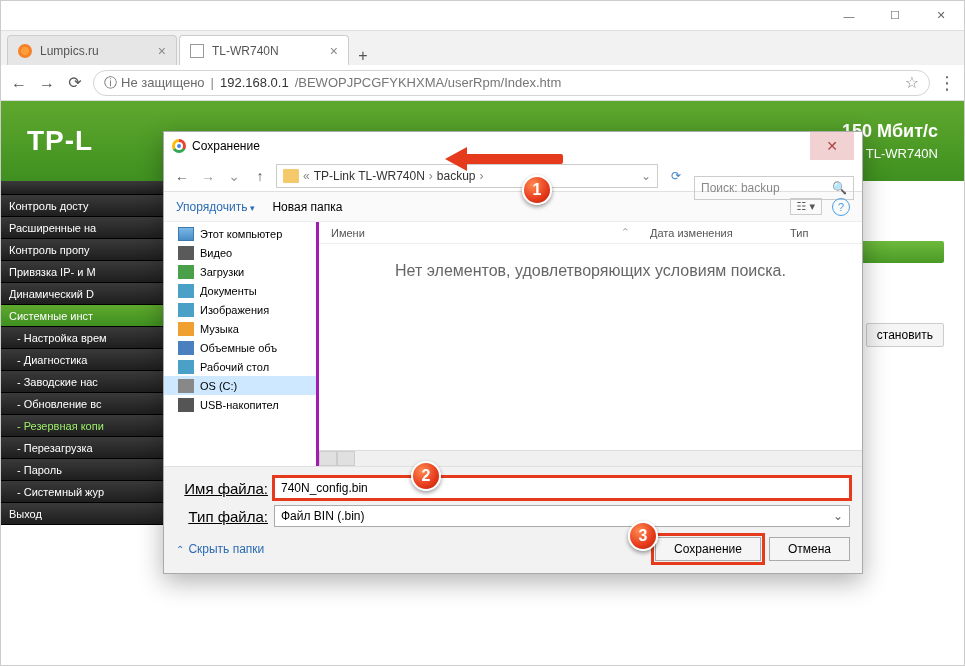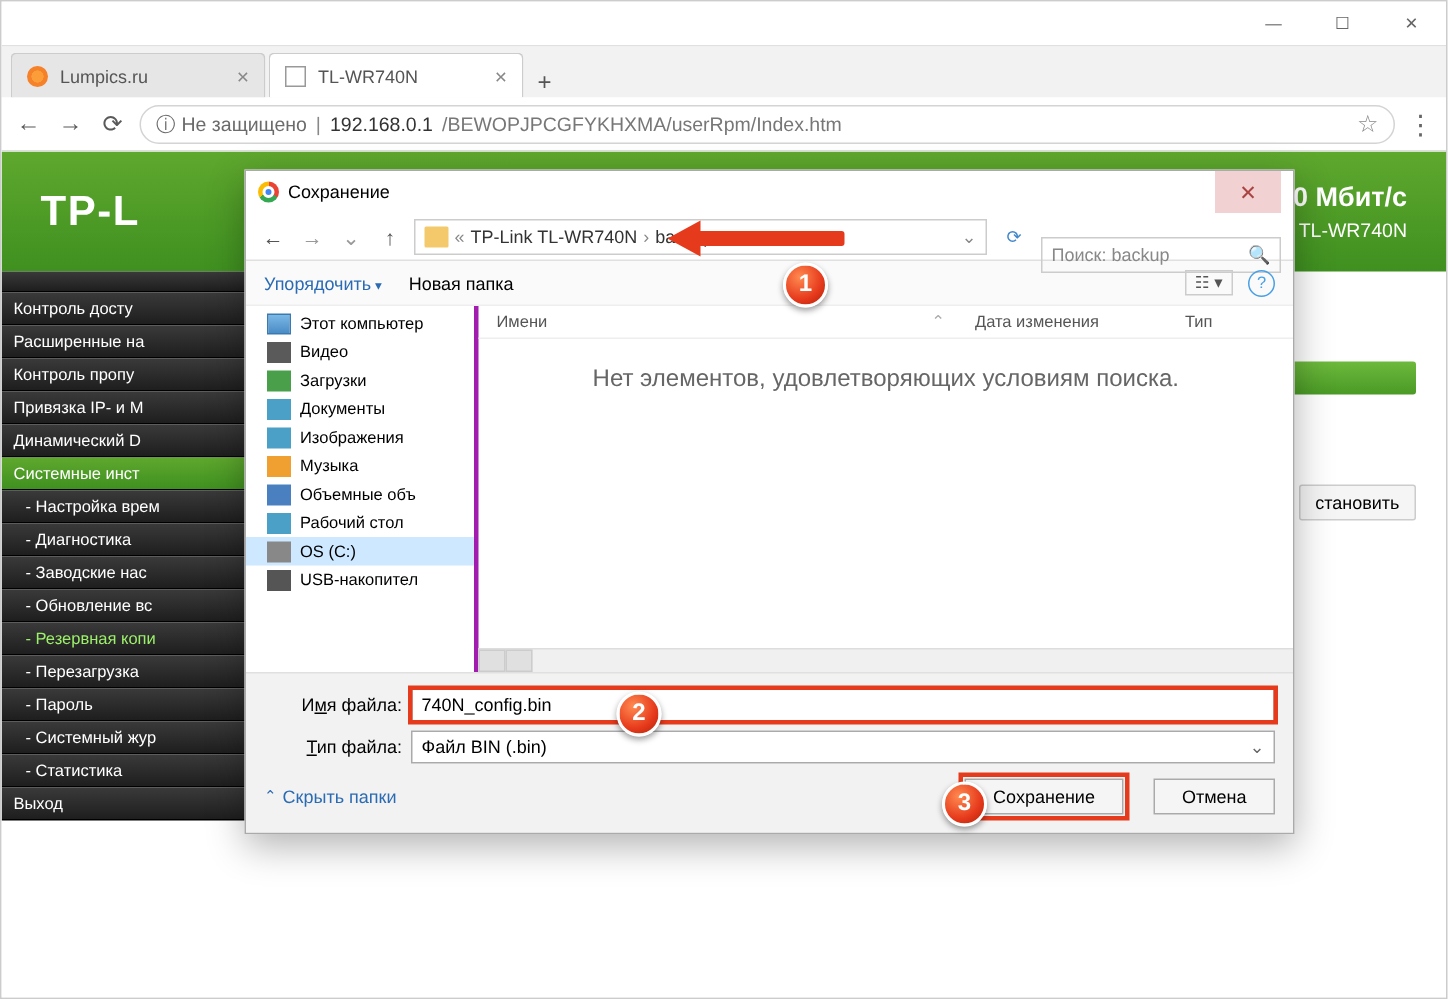--- a/index.html
+++ b/index.html
@@ -34,21 +34,21 @@
 .side { width: 170px; }
 .side-item { height: 22px; background: linear-gradient(#3a3a3a,#1e1e1e); color: #fff; font-size: 11px; padding: 0 8px; display: flex; align-items: center; border-bottom: 1px solid #000; white-space: nowrap; overflow: hidden; }
 .side-item.active { background: linear-gradient(#5fa82e,#3f9020); }
 .side-item.sub { padding-left: 16px; }
 .side-item.sub.sel { color: #9cf06a; text-align: right; }
 .main-area { flex: 1; padding: 20px; }
 .green-bar { height: 22px; background: linear-gradient(#6db93c,#4a9a26); border-radius: 2px; }
 .restore-btn { float: right; margin-top: 60px; padding: 4px 10px; border: 1px solid #ccc; background: #f5f5f5; font-size: 12px; border-radius: 2px; }
 
 
-.save-dialog { position: absolute; left: 162px; top: 112px; width: 700px; background: #fff; border: 1px solid #aaa; box-shadow: 0 8px 24px rgba(0,0,0,.3); font-size: 12px; }
+.save-dialog { position: absolute; left: 162px; top: 130px; width: 700px; background: #fff; border: 1px solid #aaa; box-shadow: 0 8px 24px rgba(0,0,0,.3); font-size: 12px; }
 .dlg-title { height: 28px; display: flex; align-items: center; padding: 0 8px; background: #fff; }
 .dlg-title .chrome-ico { width: 14px; height: 14px; background: conic-gradient(#ea4335 0 120deg,#34a853 120deg 240deg,#fbbc05 240deg 360deg); border-radius: 50%; margin-right: 6px; position: relative; }
 .dlg-title .chrome-ico::after { content:''; position:absolute; inset:3px; background:#4285f4; border-radius:50%; border:2px solid #fff; }
 .dlg-close { margin-left: auto; width: 44px; height: 28px; background: #f1d1d1; display: flex; align-items: center; justify-content: center; color: #a44; font-size: 14px; }
 .dlg-nav { height: 32px; display: flex; align-items: center; padding: 0 8px; gap: 6px; border-bottom: 1px solid #e0e0e0; }
 .nav-arr { color: #999; font-size: 14px; width: 20px; text-align: center; }
 .nav-arr.en { color: #555; }
 .crumb { flex: 1; height: 24px; border: 1px solid #ccc; display: flex; align-items: center; padding: 0 6px; gap: 4px; font-size: 12px; color: #333; }
 .crumb .fold { width: 16px; height: 14px; background: #f3c96b; border-radius: 1px; }
 .crumb .sep { color: #888; }
@@ -79,27 +79,27 @@
 .file-pane { flex: 1; display: flex; flex-direction: column; }
 .col-headers { height: 22px; display: flex; align-items: center; padding: 0 12px; font-size: 11px; color: #555; border-bottom: 1px solid #eee; }
 .col-name { flex: 1; }
 .col-date { width: 140px; }
 .col-type { width: 60px; }
 .empty-msg { flex: 1; display: flex; align-items: flex-start; justify-content: center; padding-top: 18px; color: #666; font-size: 16px; }
 .scroll-h { height: 16px; background: #f0f0f0; border-top: 1px solid #ddd; display:flex; }
 .scroll-h::before, .scroll-h::after { content:''; width:16px; background:#e0e0e0; border:1px solid #ccc; }
 .dlg-bottom { background: #f2f2f2; padding: 10px 12px 12px; border-top: 1px solid #e0e0e0; }
 .field-row { display: flex; align-items: center; margin-bottom: 6px; gap: 6px; }
-.field-label { width: 92px; text-align: right; font-size: 12px; }
+.field-label { width: 92px; text-align: right; font-size: 15px; text-decoration: underline; }
 .field-label .u { text-decoration: underline; }
 .field-input { flex: 1; height: 22px; border: 1px solid #888; padding: 0 6px; font-size: 12px; background: #fff; }
 .field-input.hl { outline: 3px solid #e63a1c; outline-offset: -1px; }
 .field-select { flex: 1; height: 22px; border: 1px solid #aaa; padding: 0 6px; font-size: 12px; background: #fff; display: flex; align-items: center; }
 .field-select::after { content: "⌄"; margin-left: auto; color: #666; }
-.dlg-actions { display: flex; align-items: center; margin-top: 10px; gap: 12px; }
+.dlg-actions { display: flex; align-items: center; margin-top: 10px; }
 .hide-folders { color: #2b6bb3; font-size: 12px; display: flex; align-items: center; gap: 4px; }
 .hide-folders::before { content: "⌃"; font-size: 10px; }
 .spacer { flex: 1; }
 .dlg-btn { padding: 4px 18px; border: 1px solid #aaa; background: #f5f5f5; font-size: 12px; margin-left: 8px; }
 .dlg-btn.primary { outline: 3px solid #e63a1c; outline-offset: 1px; }
 
 
 .marker { position: absolute; width: 30px; height: 30px; border-radius: 50%; background: radial-gradient(circle at 35% 30%, #ff8a50, #e63a1c 60%, #b02006); color: #fff; font-weight: bold; font-size: 16px; display: flex; align-items: center; justify-content: center; border: 2px solid #fff; box-shadow: 0 2px 4px rgba(0,0,0,.4); z-index: 20; }
 .arrow { position: absolute; z-index: 19; }
 .arrow-line { height: 10px; background: #e63a1c; border-radius: 2px; }
@@ -162,21 +162,20 @@
         <div class="side-item">Динамический D</div>
         <div class="side-item active">Системные инст</div>
         <div class="side-item sub">- Настройка врем</div>
         <div class="side-item sub">- Диагностика</div>
         <div class="side-item sub">- Заводские нас</div>
         <div class="side-item sub">- Обновление вс</div>
         <div class="side-item sub sel">- Резервная копи</div>
         <div class="side-item sub">- Перезагрузка</div>
         <div class="side-item sub">- Пароль</div>
         <div class="side-item sub">- Системный жур</div>
-        <div class="side-item sub">- Статистика</div>
         <div class="side-item">Выход</div>
       </div>
       <div class="main-area">
         <div style="height:40px"></div>
         <div class="green-bar"></div>
         <button class="restore-btn">становить</button>
       </div>
     </div>
   </div>
 </div>

